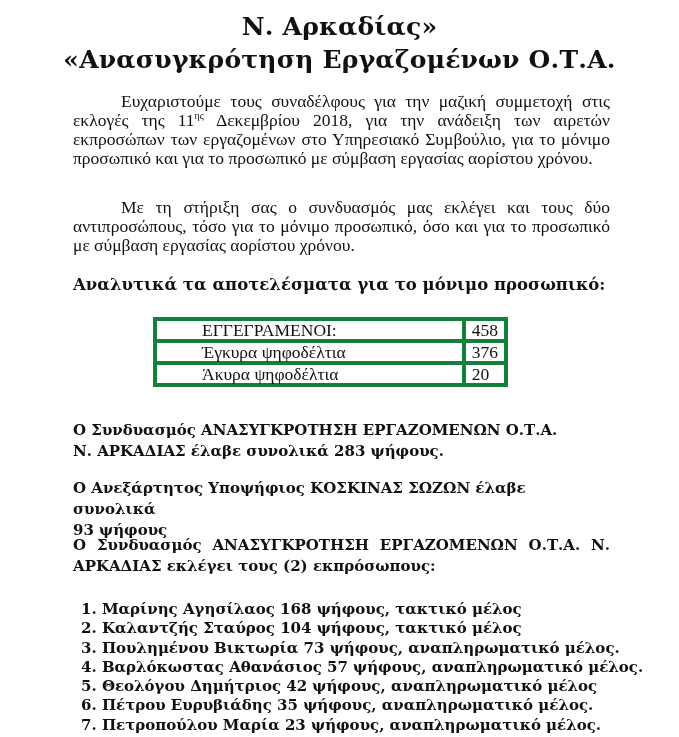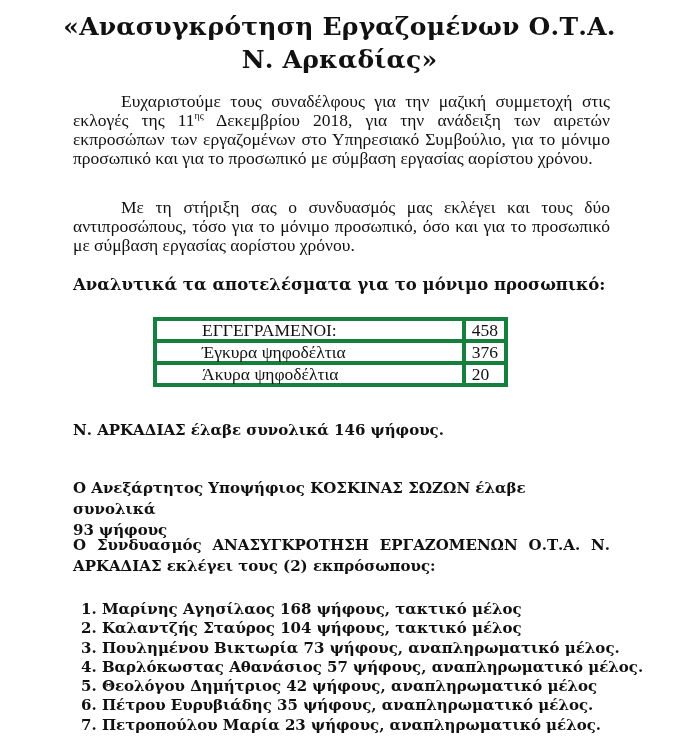--- a/index.html
+++ b/index.html
@@ -41,22 +41,22 @@
   .b3 { top: 535px; text-align: justify; text-align-last: left; width: 537px; }
   .cand-list {
     position: absolute; left: 73px; top: 592px; margin: 8px; padding: 0; list-style: none;
     font-family: "DejaVu Serif", serif; font-weight: bold; font-size: 15px; line-height: 19.3px;
   }
 </style>
 </head>
 <body>
 
 <div class="title">
+  <div>Ν. Αρκαδίας»</div>
   <div>«Ανασυγκρότηση Εργαζομένων Ο.Τ.Α.</div>
-  <div>Ν. Αρκαδίας»</div>
 </div>
 
 <div class="para p1"><span class="indent"></span><span>Ευχαριστούμε τους συναδέλφους για την μαζική συμμετοχή στις εκλογές της 11</span><sup>ης</sup><span> Δεκεμβρίου 2018, για την ανάδειξη των αιρετών εκπροσώπων των εργαζομένων στο Υπηρεσιακό Συμβούλιο, για το μόνιμο προσωπικό και για το προσωπικό με σύμβαση εργασίας αορίστου χρόνου.</span></div>
 
 <div class="para p2"><span class="indent"></span><span>Με τη στήριξη σας ο συνδυασμός μας εκλέγει και τους δύο αντιπροσώπους, τόσο για το μόνιμο προσωπικό, όσο και για το προσωπικό με σύμβαση εργασίας αορίστου χρόνου.</span></div>
 
 <div class="section-heading">Αναλυτικά τα αποτελέσματα για το μόνιμο προσωπικό:</div>
 
 <table class="results">
   <tbody>
@@ -69,21 +69,22 @@
       <td class="value">376</td>
     </tr>
     <tr>
       <td class="label">Άκυρα ψηφοδέλτια</td>
       <td class="value">20</td>
     </tr>
   </tbody>
 </table>
 
 <div class="bold-block b1">
-  <div>Ν. ΑΡΚΑΔΙΑΣ  έλαβε συνολικά 146 ψήφους.</div>
+  <div>Ο Συνδυασμός  ΑΝΑΣΥΓΚΡΟΤΗΣΗ ΕΡΓΑΖΟΜΕΝΩΝ  Ο.Τ.Α.</div>
+  <div>Ν. ΑΡΚΑΔΙΑΣ  έλαβε συνολικά 283 ψήφους.</div>
 </div>
 
 <div class="bold-block b2">
   <div>Ο Ανεξάρτητος Υποψήφιος ΚΟΣΚΙΝΑΣ ΣΩΖΩΝ έλαβε συνολικά</div>
   <div>93 ψήφους</div>
 </div>
 
 <div class="bold-block b3">Ο Συνδυασμός  ΑΝΑΣΥΓΚΡΟΤΗΣΗ ΕΡΓΑΖΟΜΕΝΩΝ  Ο.Τ.Α. Ν. ΑΡΚΑΔΙΑΣ  εκλέγει  τους (2) εκπρόσωπους:</div>
 
 <ul class="cand-list">

